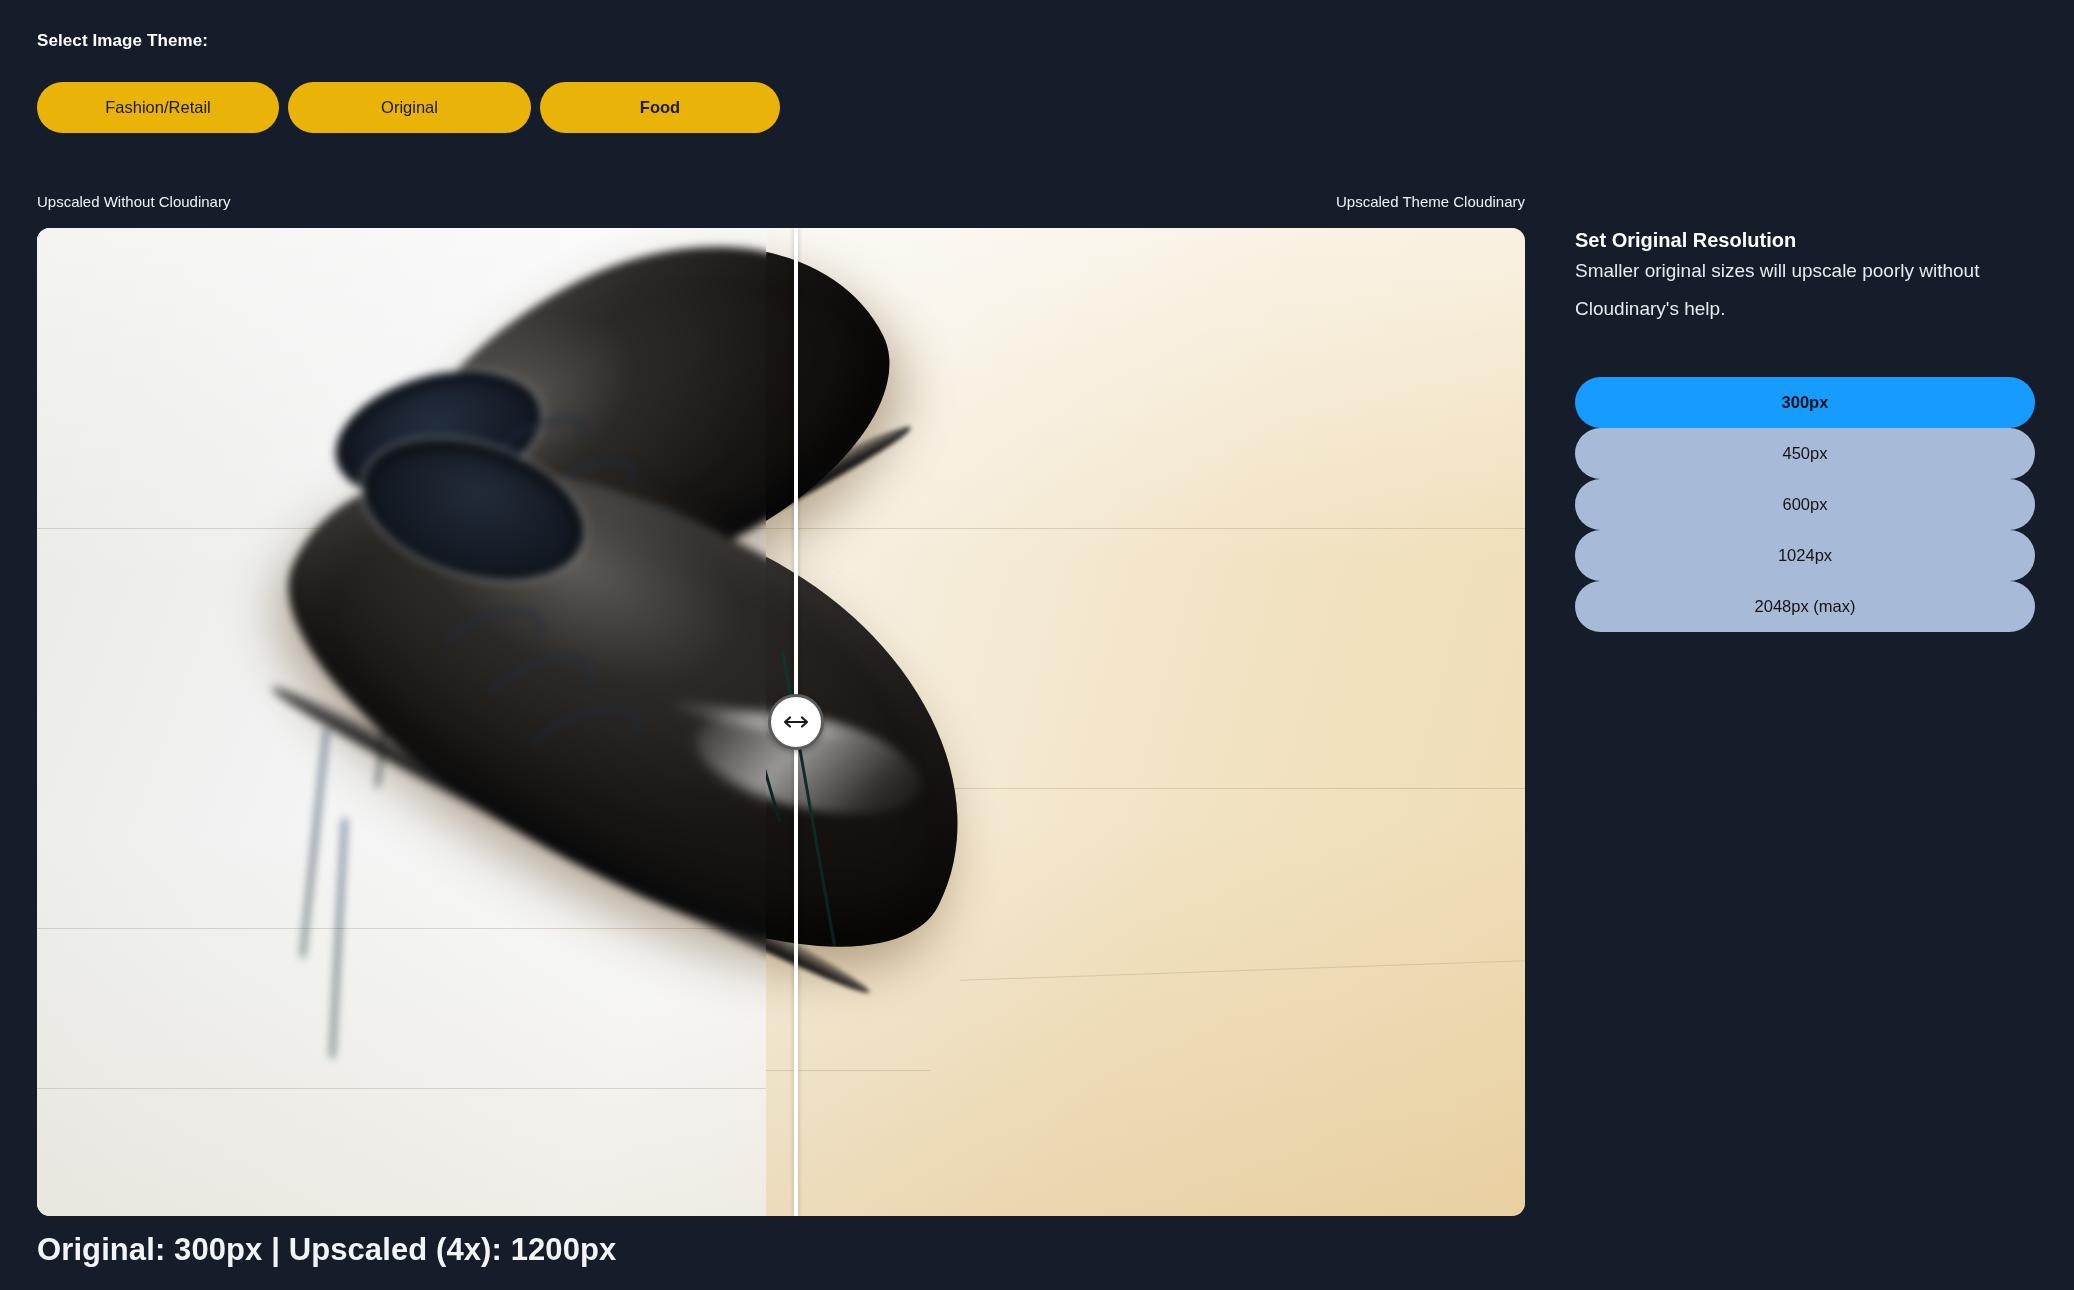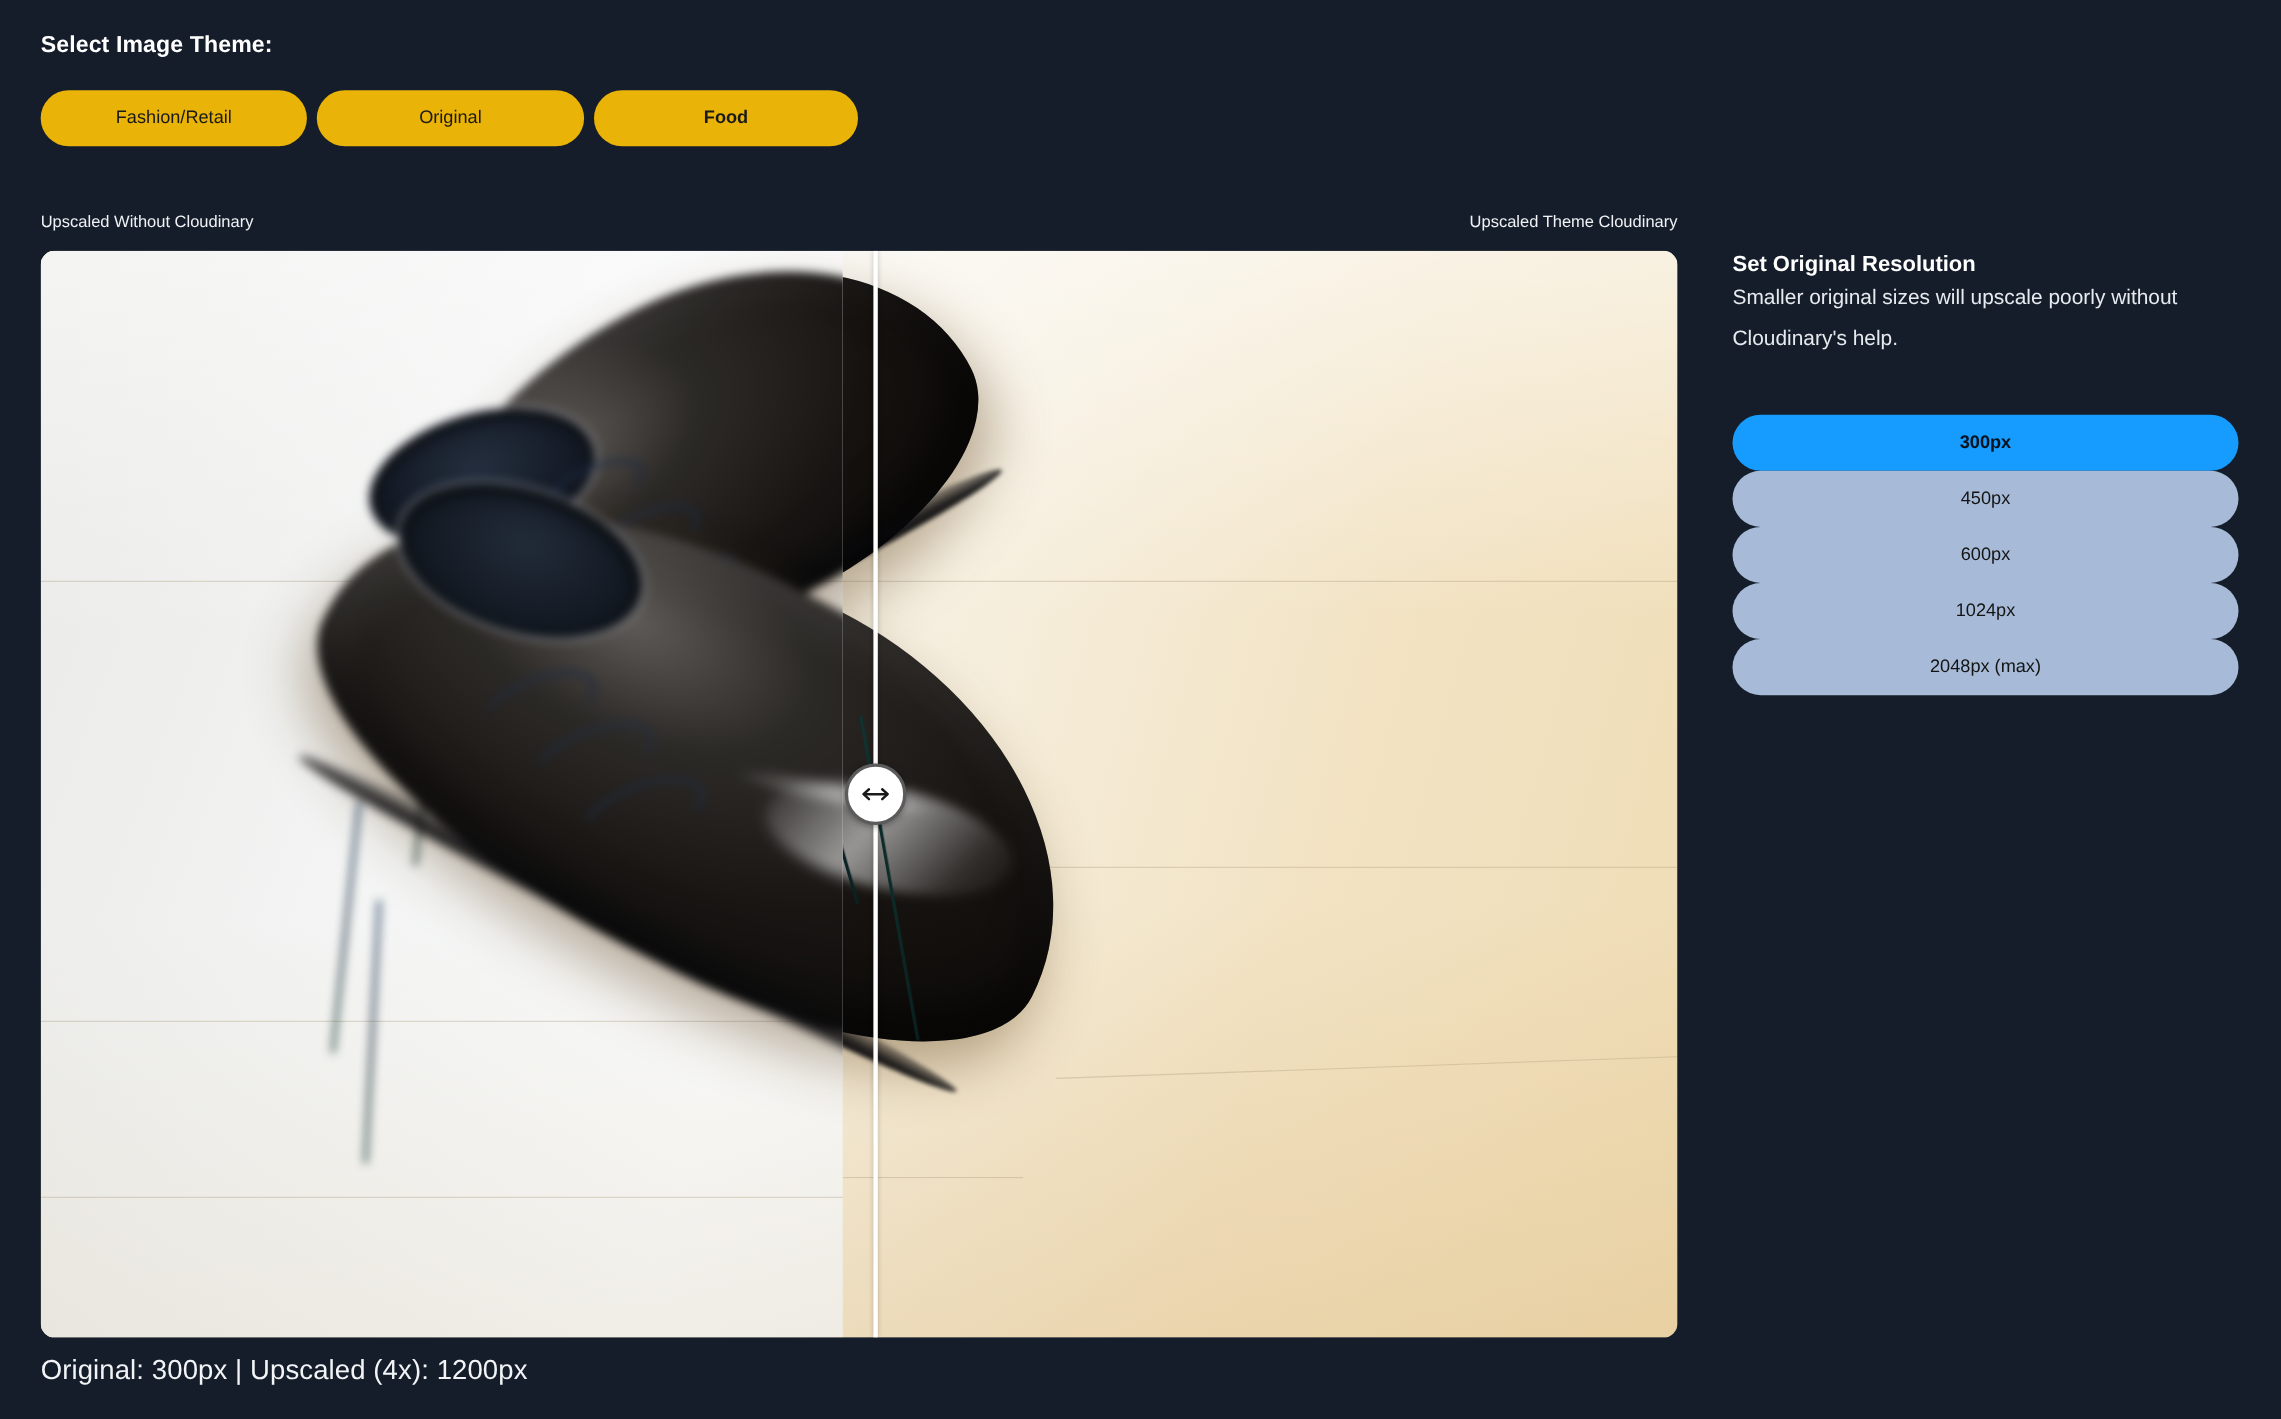--- a/index.html
+++ b/index.html
@@ -20,21 +20,21 @@
 
   
   .theme-section {
     position: absolute;
     left: 37px;
     top: 30px;
     width: 1500px;
   }
 
   .theme-label {
-    font-size: 21px;
+    font-size: 17px;
     font-weight: bold;
     color: #ffffff;
     letter-spacing: 0.1px;
     line-height: 22px;
   }
 
   .theme-buttons {
     display: flex;
     gap: 9px;
     margin-top: 30px;
@@ -284,23 +284,24 @@
     cursor: ew-resize;
     box-shadow: 0 2px 6px rgba(0,0,0,0.35);
   }
   .handle svg { display: block; }
 
   
   .footer-caption {
     position: absolute;
     left: 37px;
     top: 1232px;
-    font-size: 25px;
+    font-size: 31px;
     color: #f2f4f7;
     letter-spacing: 0.1px;
+    font-weight: bold;
   }
 
   
   .side-panel {
     position: absolute;
     left: 1575px;
     top: 228px;
     width: 460px;
   }
   .panel-title {

